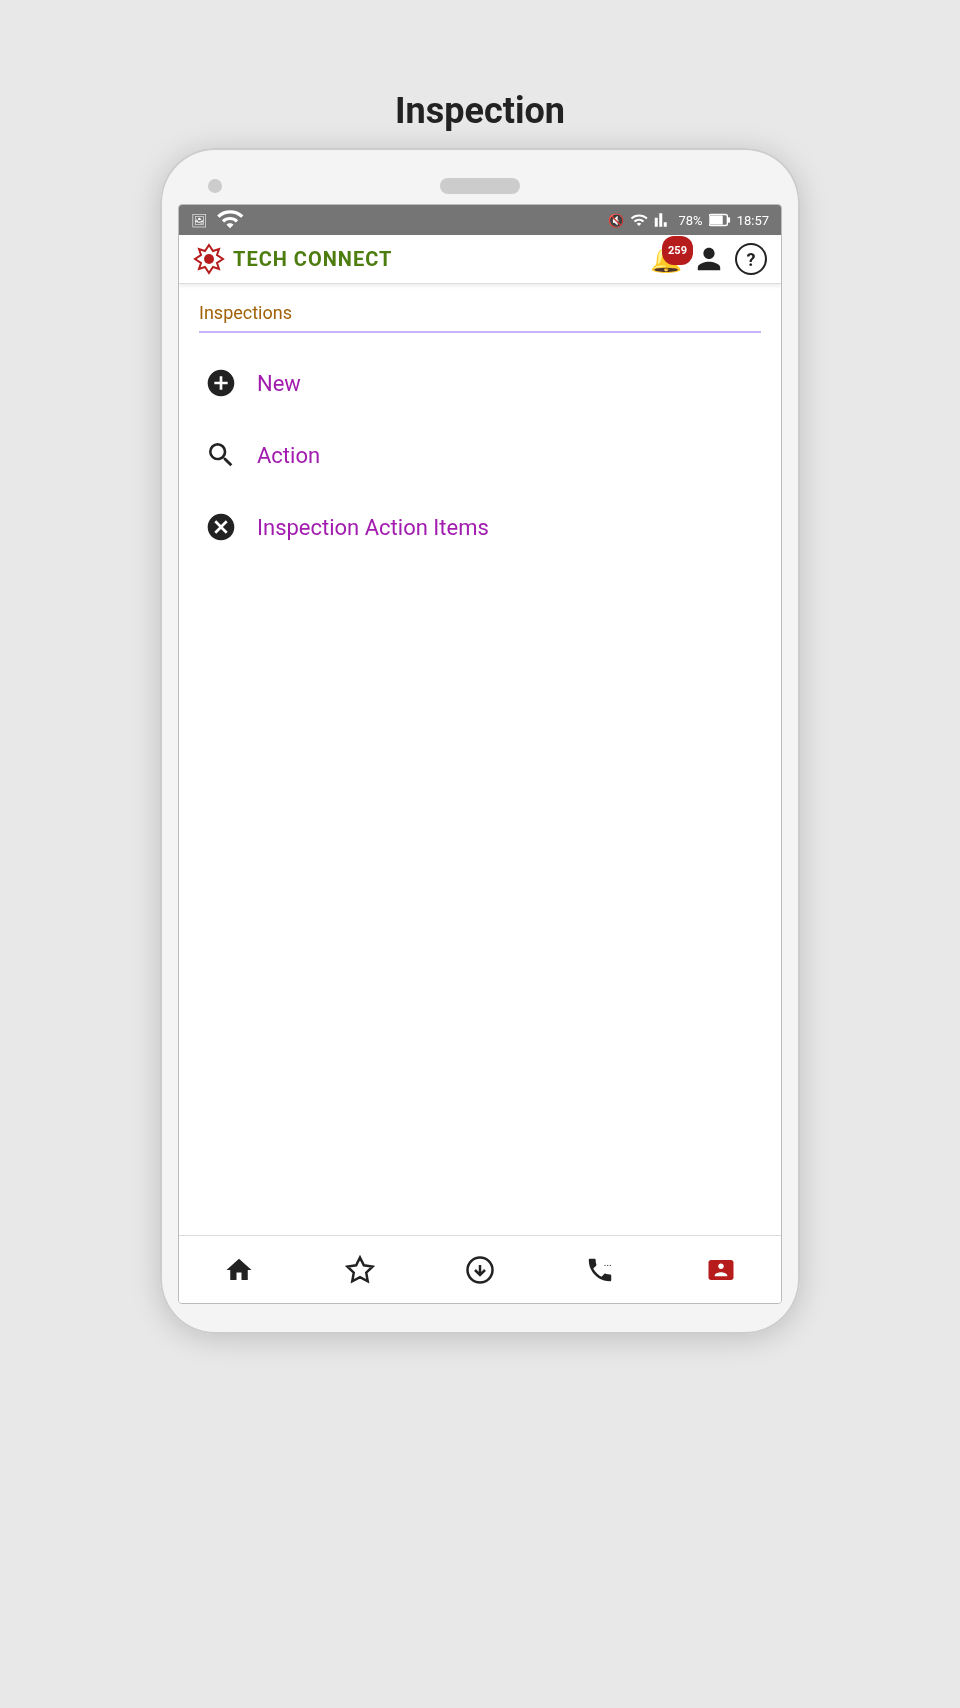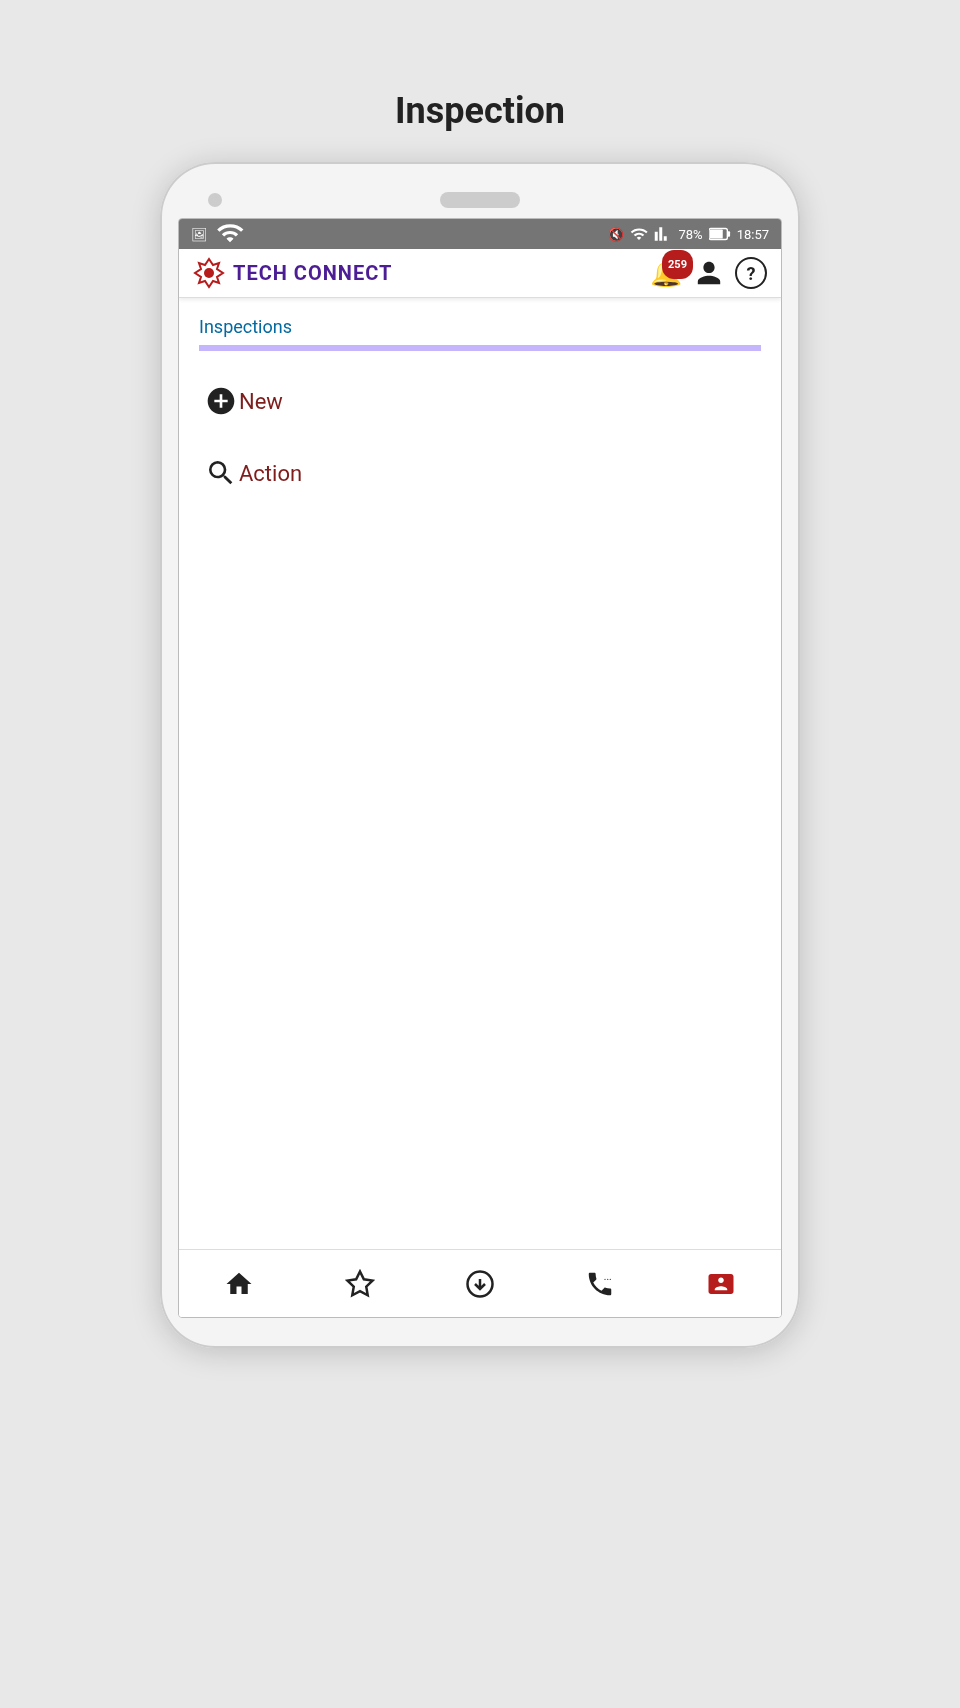--- a/index.html
+++ b/index.html
@@ -10,21 +10,21 @@
       align-items: center;
       min-height: 1708px;
       font-family: 'Roboto', Arial, sans-serif;
     }
 
     .page-title {
       font-size: 36px;
       font-weight: bold;
       color: #222;
       margin-top: 90px;
-      margin-bottom: 30px;
+      margin-bottom: 16px;
       text-align: center;
     }
 
     .phone-outer {
       width: 640px;
       background: #f4f4f4;
       border-radius: 55px;
       box-shadow: 0 4px 30px rgba(0,0,0,0.18), inset 0 0 0 2px #ccc;
       padding: 30px 18px 0 18px;
       display: flex;
@@ -110,21 +110,21 @@
 
     .logo-icon {
       width: 32px;
       height: 32px;
     }
 
     .logo-text {
       font-size: 20px;
       font-weight: bold;
       letter-spacing: 1px;
-      color: #4c1d95;
+      color: #4d7c0f;
     }
 
     .header-actions {
       display: flex;
       align-items: center;
       gap: 10px;
     }
 
     .bell-wrapper {
       position: relative;
@@ -173,38 +173,39 @@
     }
 
     
     .content-area {
       flex: 1;
       padding: 18px 20px;
     }
 
     .section-label {
       font-size: 18px;
-      color: #0369a1;
+      color: #a16207;
       font-weight: 400;
-      border-bottom: 6px solid #c4b5fd;
+      border-bottom: 2px solid #c4b5fd;
       padding-bottom: 8px;
       margin-bottom: 14px;
     }
 
     .menu-list {
       list-style: none;
     }
 
     .menu-item {
       display: flex;
       align-items: center;
+      gap: 18px;
       padding: 18px 4px;
       font-size: 22px;
       font-weight: 400;
-      color: #7f1d1d;
+      color: #a21caf;
       cursor: pointer;
       border-bottom: none;
     }
 
     .menu-item-icon {
       width: 36px;
       height: 36px;
       display: flex;
       align-items: center;
       justify-content: center;
@@ -341,20 +342,28 @@
         <li class="menu-item">
           <div class="menu-item-icon">
             <svg width="32" height="32" viewBox="0 0 24 24" fill="#222">
               <path d="M15.5 14h-.79l-.28-.27A6.471 6.471 0 0 0 16 9.5 6.5 6.5 0 1 0 9.5 16c1.61 0 3.09-.59 4.23-1.57l.27.28v.79l5 4.99L20.49 19l-4.99-5zm-6 0C7.01 14 5 11.99 5 9.5S7.01 5 9.5 5 14 7.01 14 9.5 11.99 14 9.5 14z"></path>
             </svg>
           </div>
           <span>Action</span>
         </li>
 
 
+        <li class="menu-item">
+          <div class="menu-item-icon">
+            <svg width="32" height="32" viewBox="0 0 24 24" fill="#222">
+              <path d="M12 2C6.47 2 2 6.47 2 12s4.47 10 10 10 10-4.47 10-10S17.53 2 12 2zm5 13.59L15.59 17 12 13.41 8.41 17 7 15.59 10.59 12 7 8.41 8.41 7 12 10.59 15.59 7 17 8.41 13.41 12 17 15.59z"></path>
+            </svg>
+          </div>
+          <span>Inspection Action Items</span>
+        </li>
 
       </ul>
     </div>
 
     <div style="flex:1;"></div>
 
     <div class="bottom-nav">
 
       <div class="nav-item">
         <svg width="30" height="30" viewBox="0 0 24 24" fill="#222">

